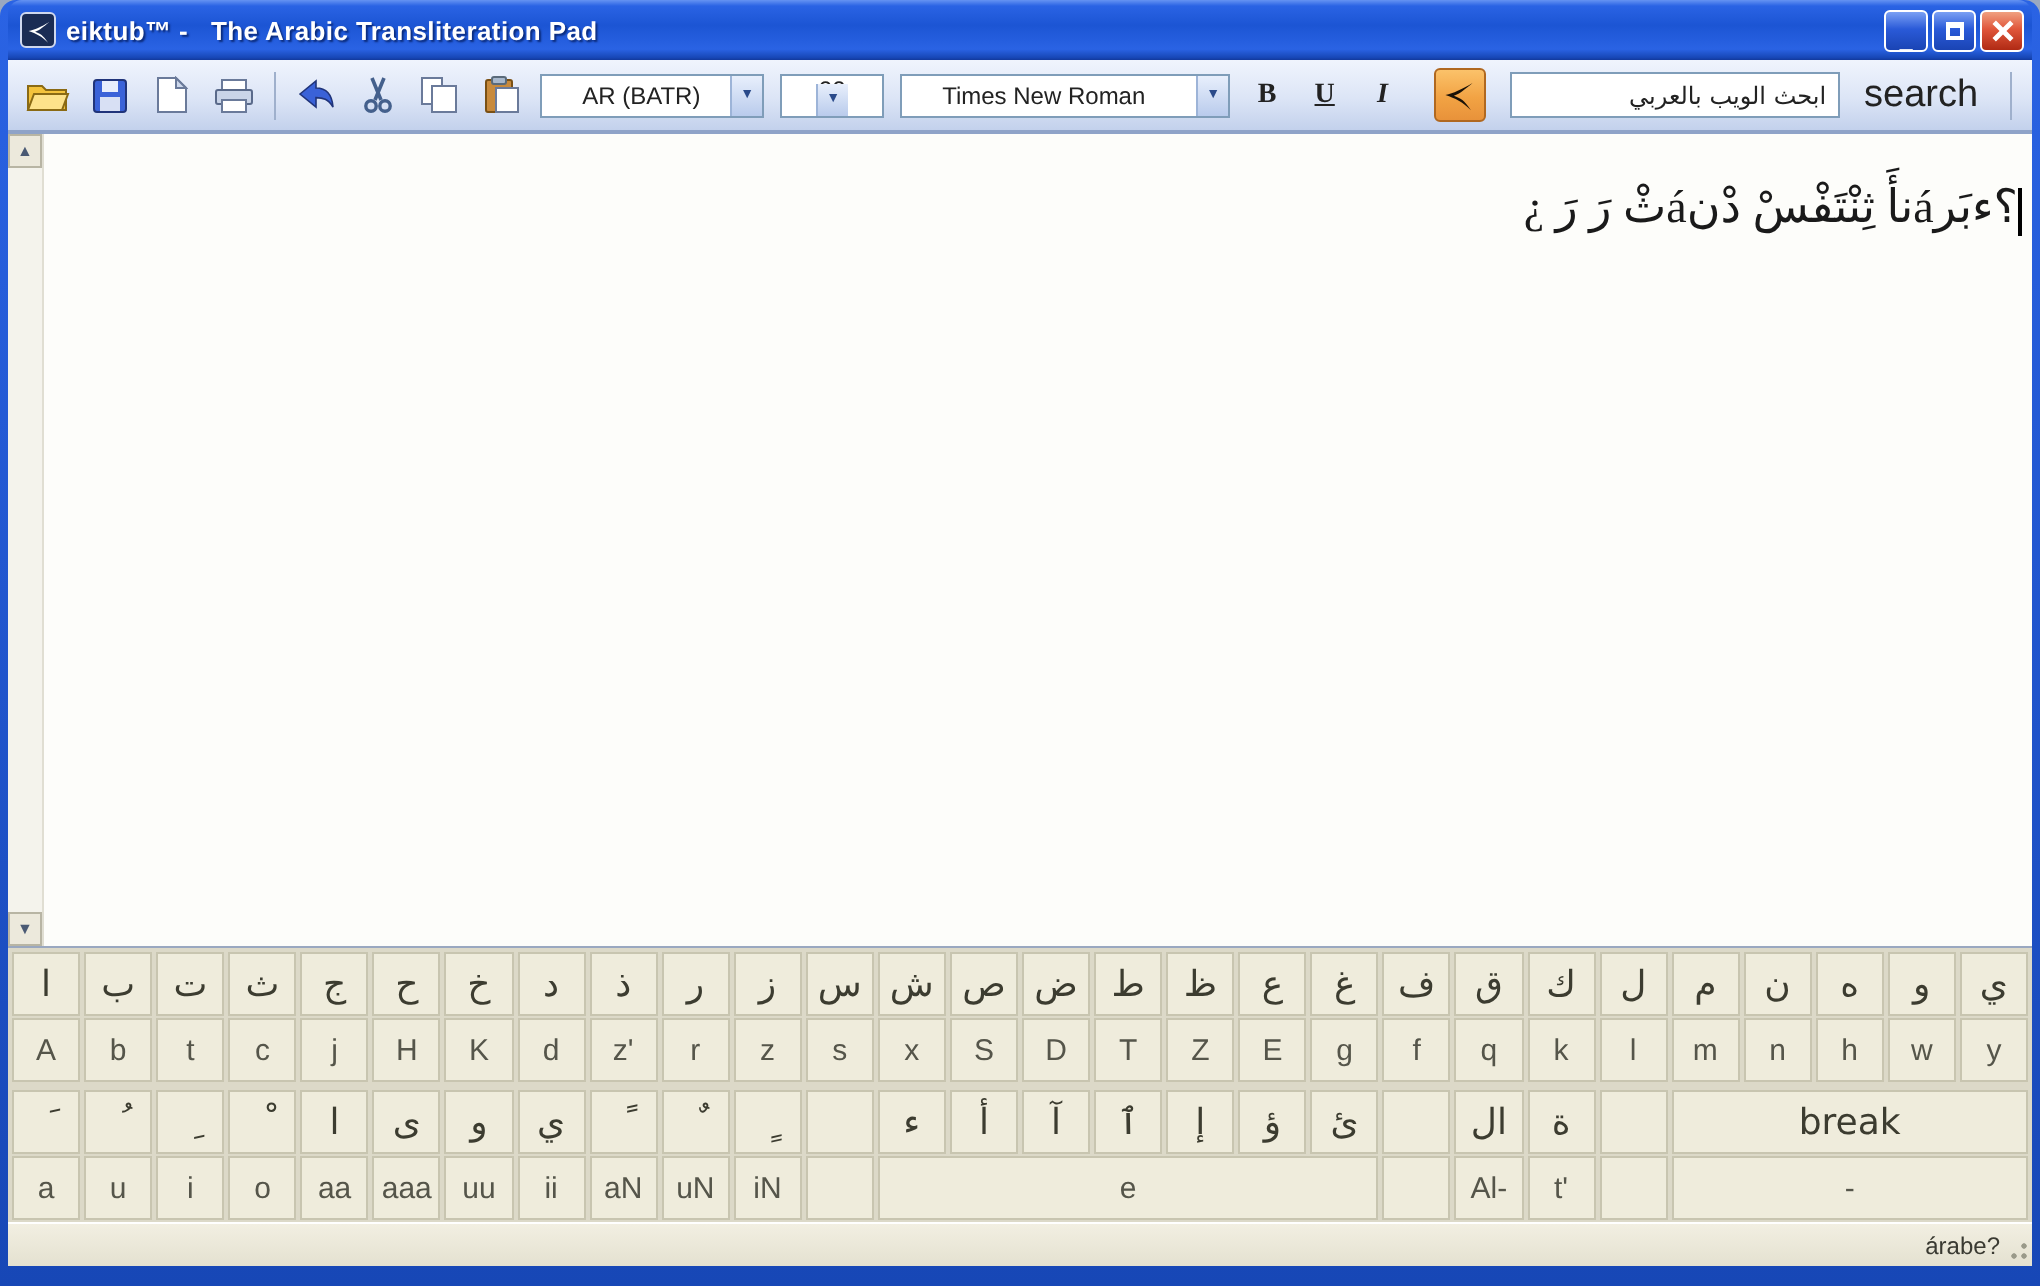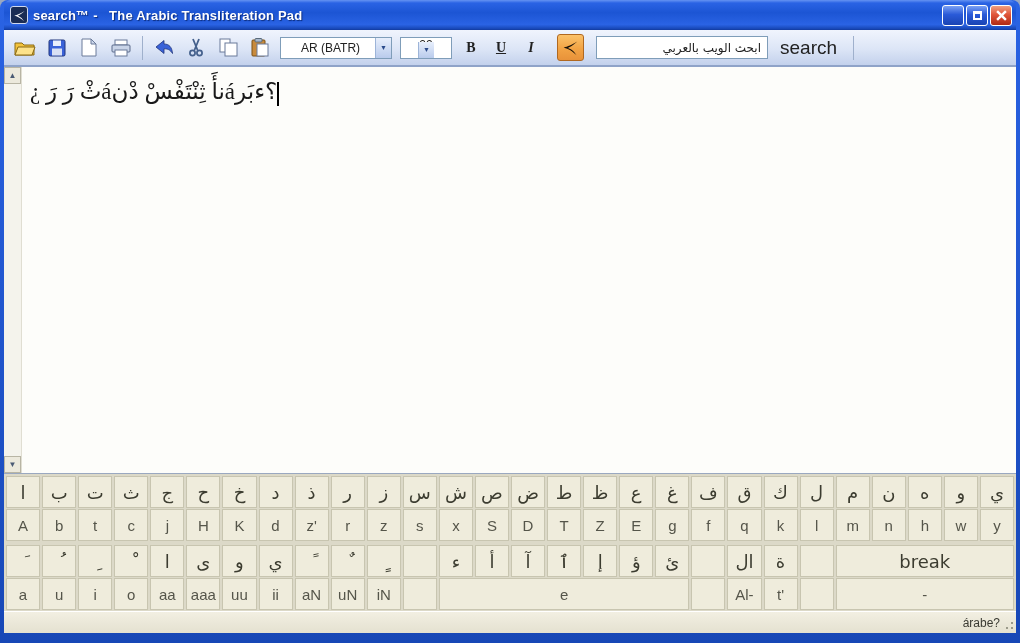--- a/index.html
+++ b/index.html
@@ -108,23 +108,23 @@
   .scrollbar {
     flex:0 0 17px; background:#f4f3ec; border-right:1px solid #e0ded2;
     display:flex; flex-direction:column; justify-content:space-between;
   }
   .sb-btn {
     width:17px; height:17px; background:#ece9dc; border:1px solid #b8b5a4;
     display:flex; align-items:center; justify-content:center;
     font-size:8px; color:#4a5a74;
   }
   .editor-text {
-    flex:1; direction:rtl; text-align:left;
+    flex:1; direction:rtl; text-align:right;
     font-family:"Liberation Serif","DejaVu Sans", serif;
-    font-size:23px; color:#1a1a1a; padding:8px 4px 0 8px;
+    font-size:23px; color:#1a1a1a; padding:20px 4px 0 8px;
     line-height:1.5;
   }
   .caret { display:inline-block; width:2px; height:24px; background:#000; vertical-align:middle; margin-right:1px; }
 
   
   .keyboard {
     flex:0 0 137px; background:#dcd9c8; padding:2px 2px 1px 2px;
     display:flex; flex-direction:column; gap:1px;
   }
   .krow {
@@ -160,21 +160,21 @@
 <body>
 
 <div class="window">
 
   <div class="titlebar">
     <div class="app-icon">
       <svg width="13" height="13" viewBox="0 0 20 20">
         <path d="M18 3 C11 7 7 9 2 10 C8 12 12 14 17 19 C13 13 11 12 7 10.5 C11 9 13 7 18 3 Z" fill="#ffffff"></path>
       </svg>
     </div>
-    <span class="title-text">search™ -   The Arabic Transliteration Pad</span>
+    <span class="title-text">eiktub™ -   The Arabic Transliteration Pad</span>
     <div class="win-buttons">
       <div class="win-btn blue">
           <span class="min-glyph">_</span>
         </div>
       <div class="win-btn blue">
           <span class="max-glyph"></span>
         </div>
       <div class="win-btn red">
         <svg width="11" height="11" viewBox="0 0 10 10">
             <path d="M1 1 L9 9 M9 1 L1 9" stroke="#fff" stroke-width="2.2"></path>
@@ -240,20 +240,24 @@
         <rect x="6" y="6" width="11" height="12" fill="#fff" stroke="#6a7a9a"></rect>
       </svg>
     </div>
 
     <div class="dropdown dd-scheme">
       <span class="dd-text">AR (BATR)</span>
       <span class="dd-arrow">▼</span>
     </div>
     <div class="dropdown dd-size">
       <span class="dd-text">22</span>
+      <span class="dd-arrow">▼</span>
+    </div>
+    <div class="dropdown dd-font">
+      <span class="dd-text">Times New Roman</span>
       <span class="dd-arrow">▼</span>
     </div>
 
     <div class="fmt-btn fmt-b">B</div>
     <div class="fmt-btn fmt-u">U</div>
     <div class="fmt-btn fmt-i">I</div>
 
     <div class="swoosh-btn">
       <svg width="17" height="17" viewBox="0 0 20 20">
         <path d="M18 3 C11 7 7 9 2 10 C8 12 12 14 17 19 C13 13 11 12 7 10.5 C11 9 13 7 18 3 Z" fill="#1a1208"></path>

